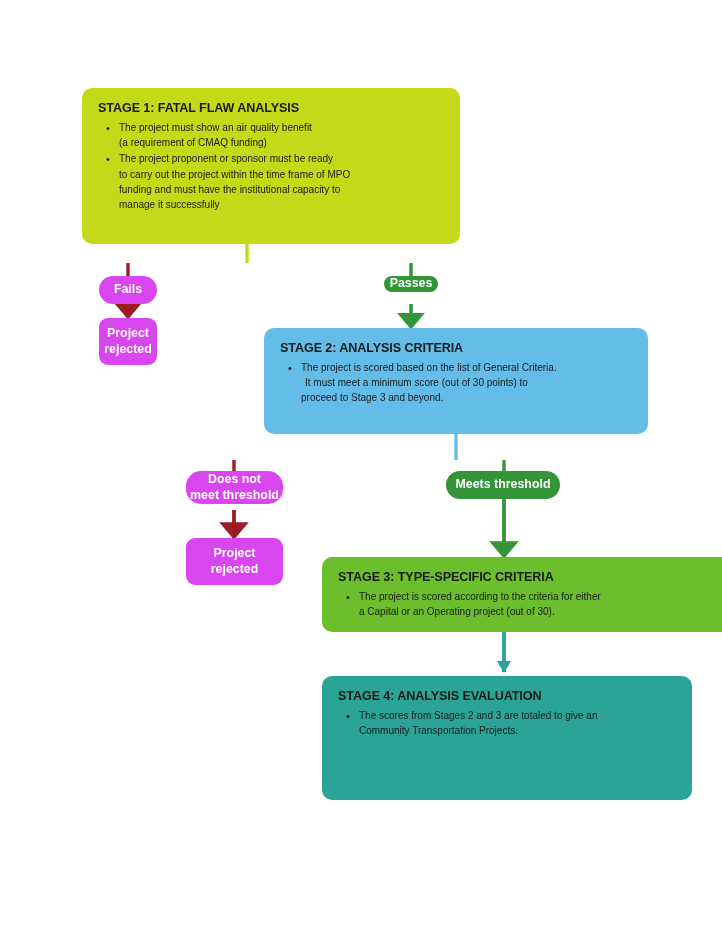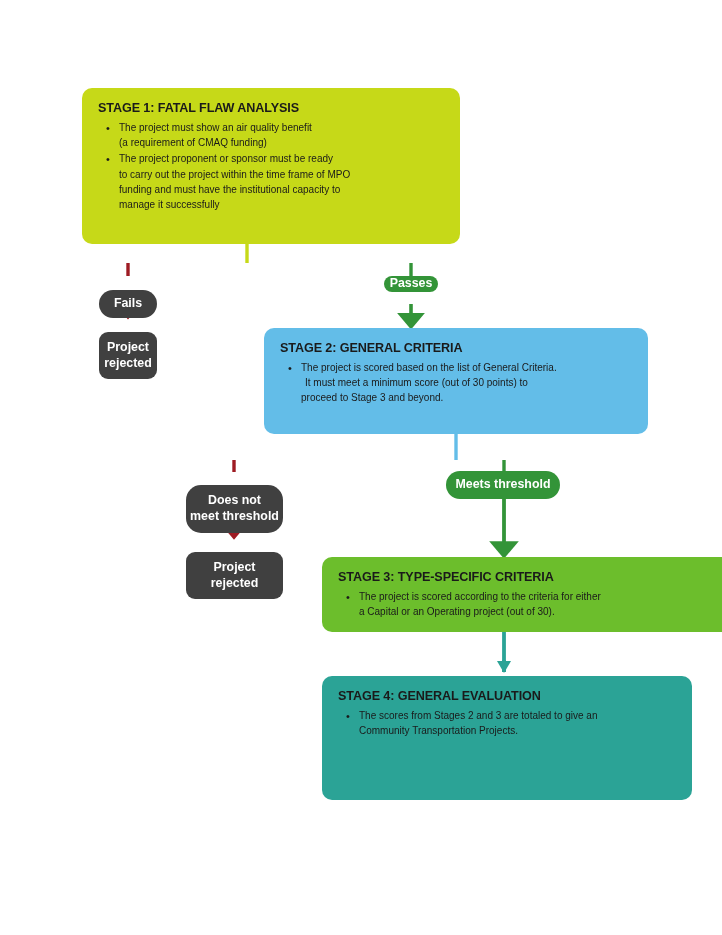--- a/index.html
+++ b/index.html
@@ -91,22 +91,21 @@
     font-size: 12.4px;
     line-height: 1.26;
     border-radius: 9px;
   }
 
   .pill-round {
     border-radius: 15px;
   }
 
   .pill-fail {
-    background: #404040;
-    margin-top: 14px;
+    background: #d946ef;
   }
 
   .pill-pass {
     background: #339438;
   }
 
   .pill span {
     display: block;
   }
 </style>
@@ -201,31 +200,31 @@
   <div class="pill pill-fail" style="left:99px; top:318px; width:58px; height:47px; flex-direction:column;">
     <span>Project</span>
     <span>rejected</span>
   </div>
 
   <div class="pill pill-round pill-pass" style="left:384px; top:276px; width:54px; height:16px;">
     <span>Passes</span>
   </div>
 
   <div class="stage-box" id="stage2" style="left:264px; top:328px; width:384px; height:106px; background:#63bde8;">
-    <div class="stage-title">STAGE 2: GENERAL CRITERIA</div>
+    <div class="stage-title">STAGE 2: ANALYSIS CRITERIA</div>
     <ul class="bullet-list">
       <li class="bullet-item">
         <span class="bullet-line">The project is scored based on the list of General Criteria.</span>
         <span class="bullet-line" style="padding-left:4px;">It must meet a minimum score (out of 30 points) to</span>
         <span class="bullet-line">proceed to Stage 3 and beyond.</span>
       </li>
     </ul>
   </div>
 
-  <div class="pill pill-round pill-fail" style="left:186px; top:471px; width:97px; height:48px; flex-direction:column;align-items:center;">
+  <div class="pill pill-round pill-fail" style="left:186px; top:471px; width:97px; height:33px; flex-direction:column;align-items:center;">
     <span>Does not</span>
     <span>meet threshold</span>
   </div>
 
   <div class="pill pill-fail" style="left:186px; top:538px; width:97px; height:47px; flex-direction:column;">
     <span>Project</span>
     <span>rejected</span>
   </div>
 
   <div class="pill pill-round pill-pass" style="left:446px; top:471px; width:114px; height:28px;">
@@ -236,21 +235,21 @@
     <div class="stage-title">STAGE 3: TYPE-SPECIFIC CRITERIA</div>
     <ul class="bullet-list">
       <li class="bullet-item">
         <span class="bullet-line">The project is scored according to the criteria for either</span>
         <span class="bullet-line">a Capital or an Operating project (out of 30).</span>
       </li>
     </ul>
   </div>
 
   <div class="stage-box" id="stage4" style="left:322px; top:676px; width:370px; height:124px; background:#2ba396;">
-    <div class="stage-title">STAGE 4: GENERAL EVALUATION</div>
+    <div class="stage-title">STAGE 4: ANALYSIS EVALUATION</div>
     <ul class="bullet-list">
       <li class="bullet-item">
         <span class="bullet-line">The scores from Stages 2 and 3 are totaled to give an</span>
         <span class="bullet-line">Community Transportation Projects.</span>
       </li>
     </ul>
   </div>
 
 </div>
 

